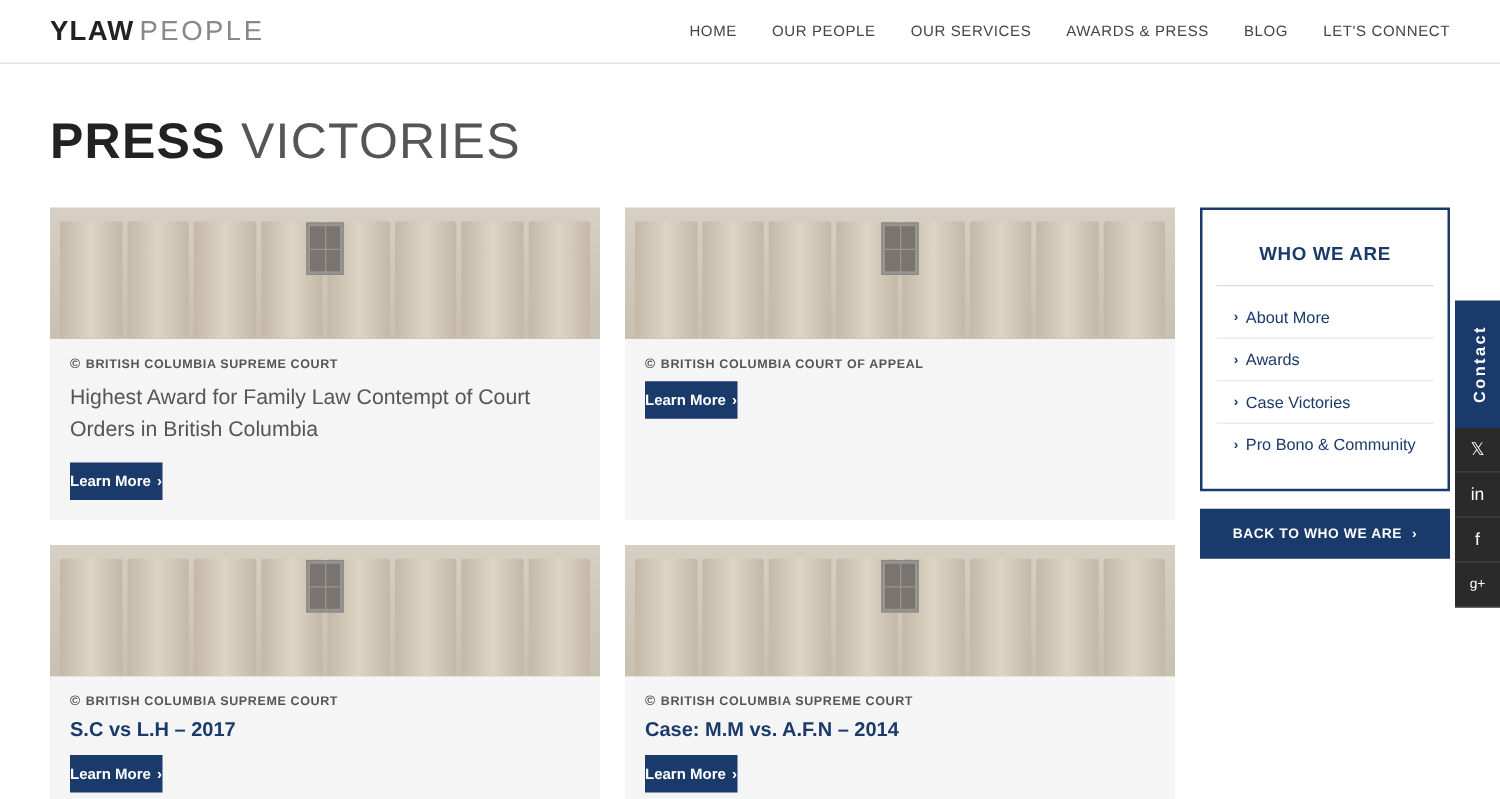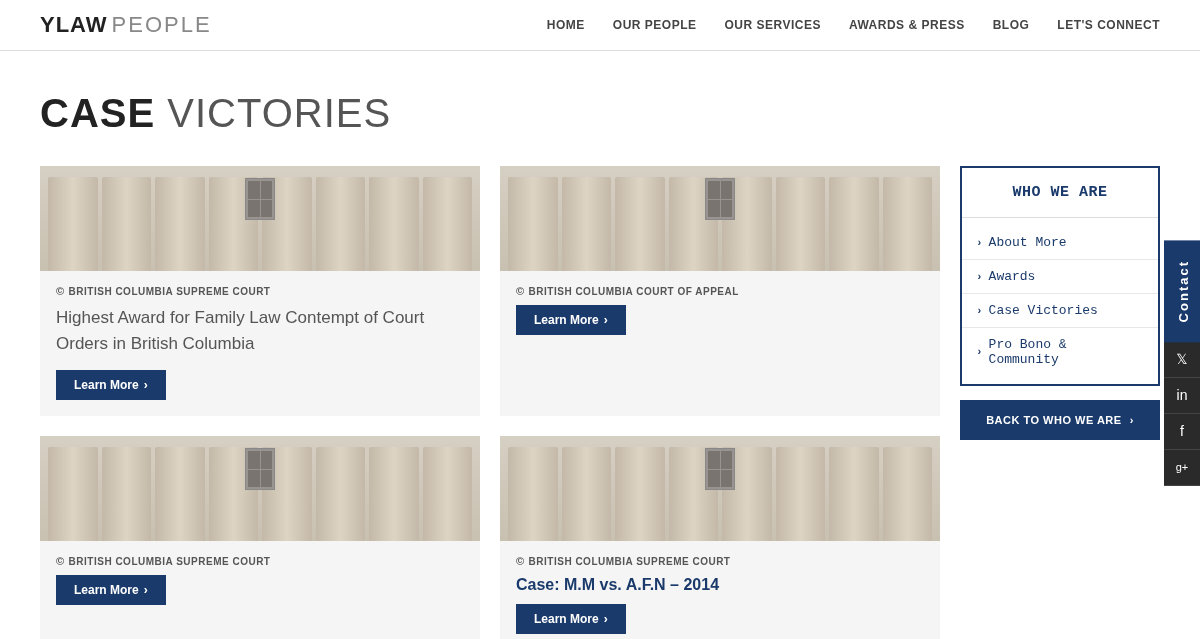--- a/index.html
+++ b/index.html
@@ -32,21 +32,21 @@
       letter-spacing: 2px;
     }
     nav {
       display: flex;
       gap: 28px;
       align-items: center;
     }
     nav a {
       text-decoration: none;
       font-size: 12px;
-      font-weight: 700;
+      font-weight: 400;
       color: #444;
       letter-spacing: 0.5px;
       text-transform: uppercase;
     }
 
     
     #main {
       padding: 40px 40px 20px 40px;
       max-width: 1200px;
       position: relative;
@@ -81,23 +81,22 @@
 
     
     .sidebar {
       width: 200px;
       flex-shrink: 0;
     }
 
     
     .who-we-are-box {
       border: 2px solid #1a3a6b;
-      padding: 0;
+      padding: 11px;
       margin-bottom: 14px;
-      font-family: Liberation Mono, monospace;
     }
     .who-we-are-title {
       text-align: center;
       padding: 16px 10px;
       font-size: 15px;
       font-weight: 700;
       color: #1a3a6b;
       letter-spacing: 0.5px;
       border-bottom: 1px solid #ddd;
     }
@@ -178,21 +177,21 @@
       color: #555;
       margin-bottom: 14px;
       line-height: 1.5;
     }
     .learn-more-btn {
       display: inline-flex;
       align-items: center;
       gap: 5px;
       background: #1a3a6b;
       color: #fff;
-      padding: 8px 18px;
+      padding: 8px 0;
       font-size: 12px;
       font-weight: 600;
       cursor: pointer;
       text-decoration: none;
       border: none;
     }
 
     .contact-bar {
       position: fixed;
       right: 0;
@@ -246,21 +245,21 @@
       <a href="#">OUR PEOPLE</a>
       <a href="#">OUR SERVICES</a>
       <a href="#">AWARDS &amp; PRESS</a>
       <a href="#">BLOG</a>
       <a href="#">LET'S CONNECT</a>
     </nav>
 </div>
 
 <div id="main">
   <h1 class="page-title">
-    <strong>CASE</strong>
+    <strong>PRESS</strong>
     <span>VICTORIES</span>
   </h1>
 
   <div class="content-layout">
 
     <div class="cases-column" id="cases-grid">
         <div class="case-card">
           <div class="case-image">
             <div style="width: 100%; height: 100%; background: linear-gradient(rgb(214, 207, 195), rgb(200, 192, 176)); position: relative; overflow: hidden;">
               <div style="display: flex; height: 100%; align-items: flex-end; justify-content: center; gap: 4px; padding: 0px 8px;">
@@ -335,21 +334,21 @@
                   <div style="background: rgb(122, 116, 112);"></div>
                   <div style="background: rgb(122, 116, 112);"></div>
                   <div style="background: rgb(122, 116, 112);"></div>
                 </div>
               </div>
             </div>
           </div>
           <div class="case-body"><div class="case-court">
               <span style="font-size: 11px; color: rgb(85, 85, 85);">©</span>
               <span>BRITISH COLUMBIA SUPREME COURT</span>
-            </div><a class="learn-more-btn" href="#">Learn More <span>›</span></a></div>
+            </div><div class="case-title">S.C vs L.H – 2017</div><a class="learn-more-btn" href="#">Learn More <span>›</span></a></div>
         </div>
         <div class="case-card">
           <div class="case-image">
             <div style="width: 100%; height: 100%; background: linear-gradient(rgb(214, 207, 195), rgb(200, 192, 176)); position: relative; overflow: hidden;">
               <div style="display: flex; height: 100%; align-items: flex-end; justify-content: center; gap: 4px; padding: 0px 8px;">
                 <div style="background: linear-gradient(to right, rgb(196, 185, 168), rgb(221, 212, 196), rgb(196, 185, 168)); flex: 1 1 0%; height: 90%; border-radius: 2px 2px 0px 0px;"></div>
                 <div style="background: linear-gradient(to right, rgb(196, 185, 168), rgb(221, 212, 196), rgb(196, 185, 168)); flex: 1 1 0%; height: 90%; border-radius: 2px 2px 0px 0px;"></div>
                 <div style="background: linear-gradient(to right, rgb(196, 185, 168), rgb(221, 212, 196), rgb(196, 185, 168)); flex: 1 1 0%; height: 90%; border-radius: 2px 2px 0px 0px;"></div>
                 <div style="background: linear-gradient(to right, rgb(196, 185, 168), rgb(221, 212, 196), rgb(196, 185, 168)); flex: 1 1 0%; height: 90%; border-radius: 2px 2px 0px 0px;"></div>
                 <div style="background: linear-gradient(to right, rgb(196, 185, 168), rgb(221, 212, 196), rgb(196, 185, 168)); flex: 1 1 0%; height: 90%; border-radius: 2px 2px 0px 0px;"></div>

